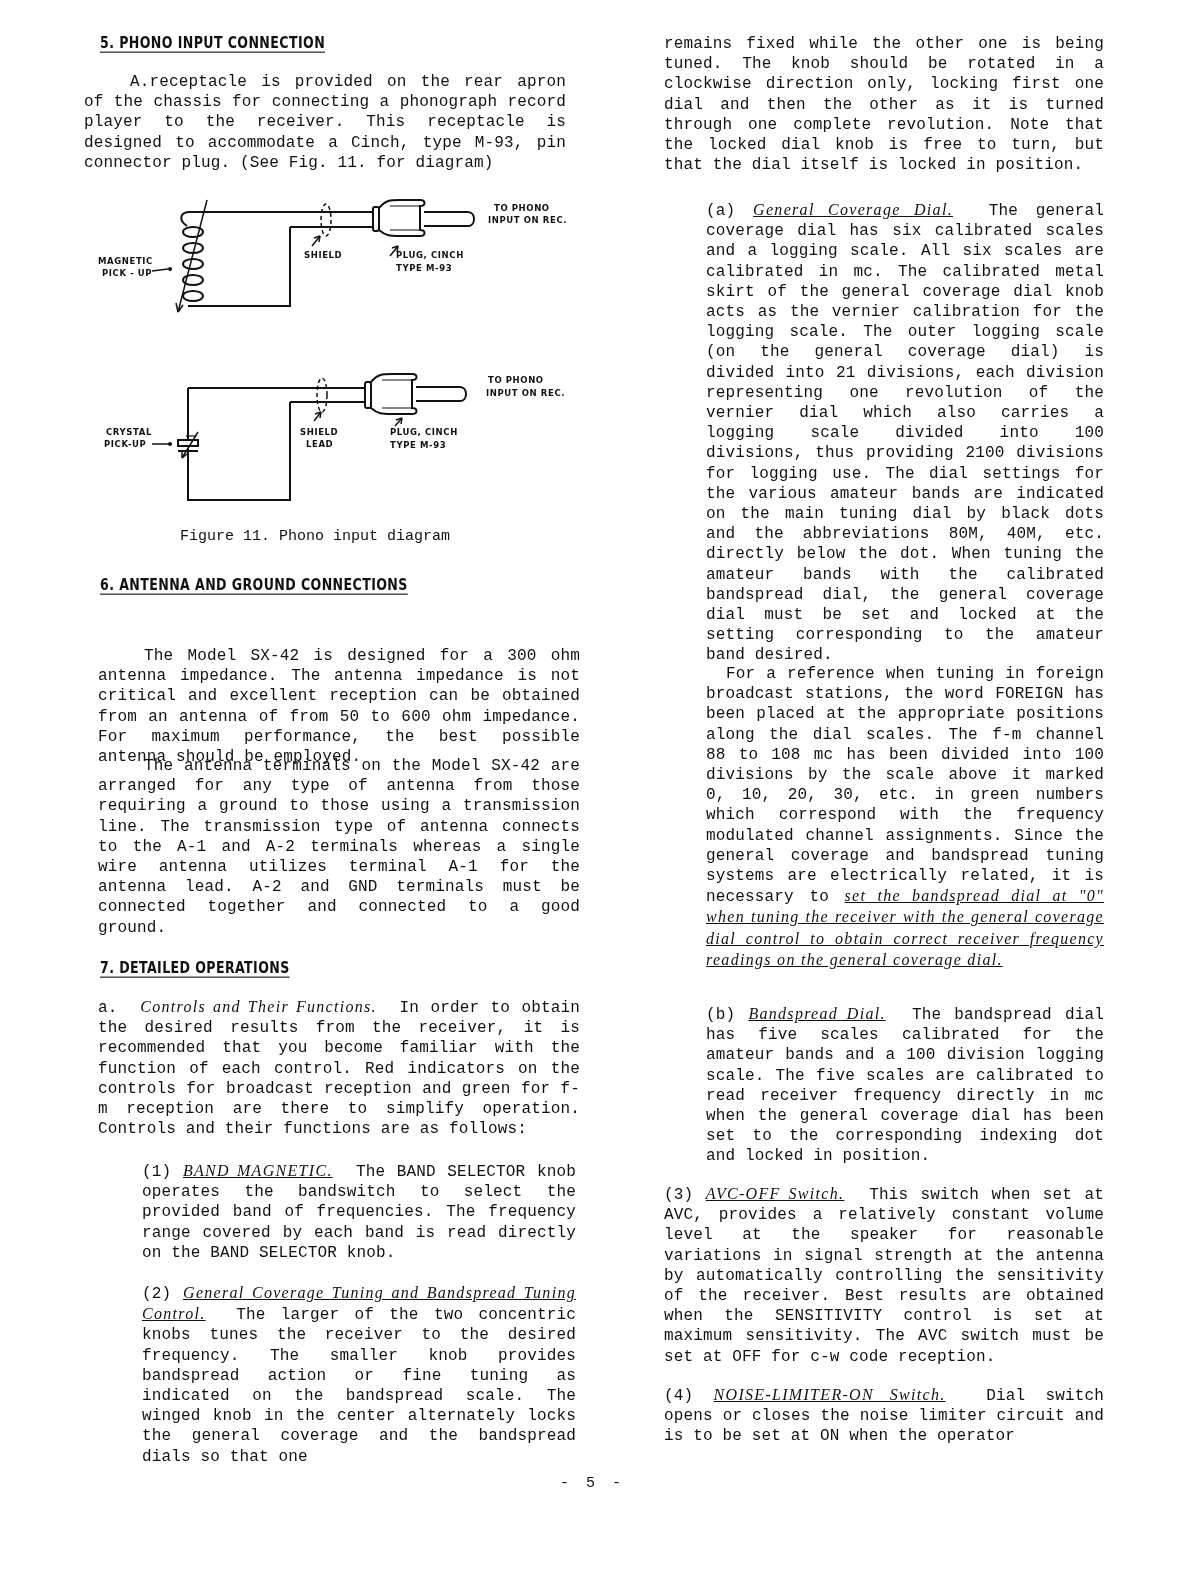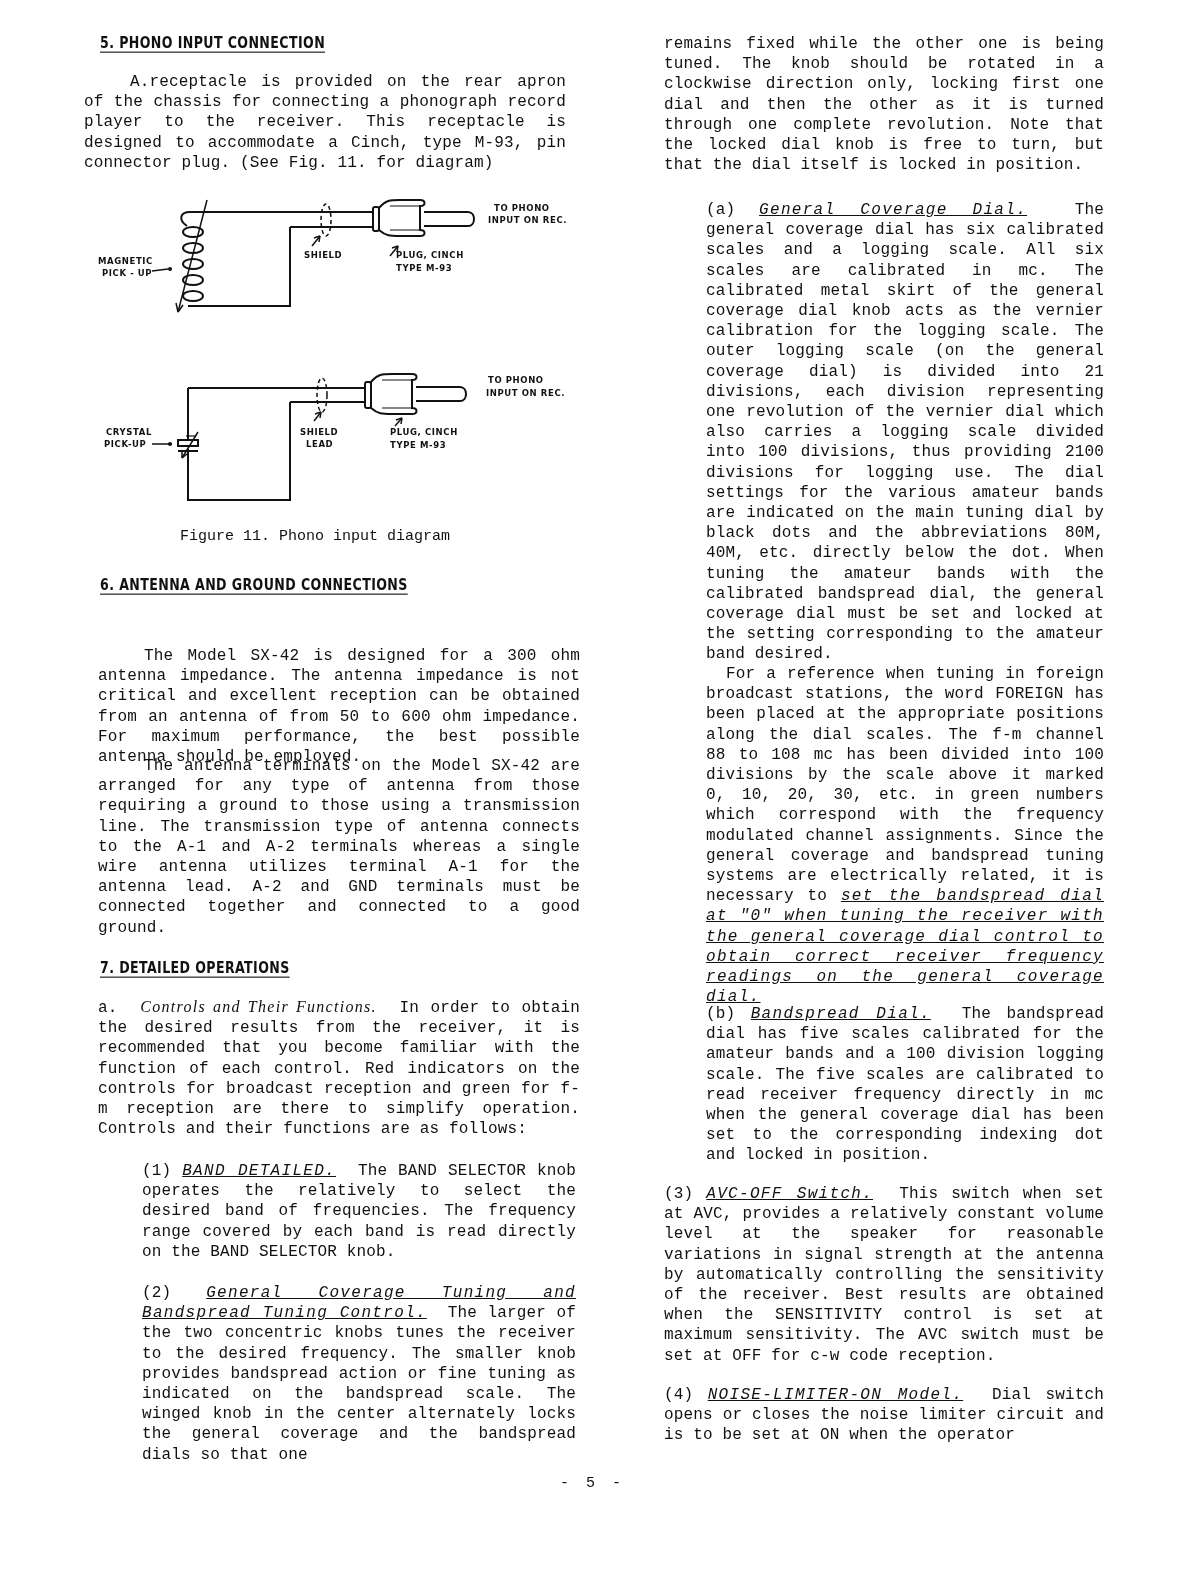--- a/index.html
+++ b/index.html
@@ -1,20 +1,20 @@
 <!DOCTYPE html>
 <html><head>
 <meta charset="utf-8">
 <style>
   html, body { margin: 0; padding: 0; background: #ffffff; }
   body { width: 1200px; height: 1575px; position: relative; overflow: hidden; color: #111; font-family: "Liberation Mono", "DejaVu Sans Mono", monospace; }
   .p { position: absolute; font-size: 16px; line-height: 20.2px; text-align: justify; text-align-last: left; white-space: normal; letter-spacing: 0.15px; margin: 0; }
   .ind { text-indent: 46px; }
   .heading { position: absolute; font-family: "DejaVu Sans Condensed", "DejaVu Sans", sans-serif; font-weight: bold; font-size: 14px; letter-spacing: 0.4px; text-decoration: underline; text-underline-offset: 3px; transform: scaleY(1.1); transform-origin: left top; }
-  .it { font-style: italic; font-family: Liberation Mono, monospace; text-decoration: underline; letter-spacing: 1.3px; }
+  .it { font-style: italic; font-family: Liberation Serif, serif; text-decoration: underline; letter-spacing: 1.3px; }
   .itn { font-style: italic; font-family: "Liberation Serif", serif; letter-spacing: 1.3px; }
   .caption { position: absolute; font-size: 15px; }
   .pagenum { position: absolute; left: 560px; top: 1475px; font-size: 15px; letter-spacing: 4px; }
   svg text { font-family: "DejaVu Sans", sans-serif; font-weight: bold; font-size: 8.5px; letter-spacing: 0.6px; fill: #111; }
 </style>
 </head>
 <body>
 
 <div class="heading" style="left:100px; top:34px;">5.  PHONO INPUT CONNECTION</div>
 
@@ -103,29 +103,29 @@
 <div class="heading" style="left:100px; top:576px;">6.  ANTENNA AND GROUND CONNECTIONS</div>
 
 <p class="p ind" style="left:98px; top:646px; width:482px;">The Model SX-42 is designed for a 300 ohm antenna impedance.  The antenna impedance is not critical and excellent reception can be obtained from an antenna of from 50 to 600 ohm impedance. For maximum performance, the best possible antenna should be employed.</p>
 
 <p class="p ind" style="left:98px; top:756px; width:482px;">The antenna terminals on the Model SX-42 are arranged for any type of antenna from those requiring a ground to those using a transmission line.  The transmission type of antenna connects to the A-1 and A-2 terminals whereas a single wire antenna utilizes terminal A-1 for the antenna lead.  A-2 and GND terminals must be connected together and connected to a good ground.</p>
 
 <div class="heading" style="left:100px; top:959px;">7.  DETAILED OPERATIONS</div>
 
 <p class="p" style="left:98px; top:997px; width:482px;"><span>a.</span>&nbsp; <span class="itn">Controls and Their Functions.</span>&nbsp; <span>In order to obtain the desired results from the receiver, it is recommended that you become familiar with the function of each control.  Red indicators on the controls for broadcast reception and green for f-m reception are there to simplify operation. Controls and their functions are as follows:</span></p>
 
-<p class="p" style="left:142px; top:1161px; width:434px;"><span>(1)</span> <span class="it">BAND DETAILED.</span>&nbsp; <span>The BAND SELECTOR knob operates the relatively to select the desired band of frequencies.  The frequency range covered by each band is read directly on the BAND SELECTOR knob.</span></p>
+<p class="p" style="left:142px; top:1161px; width:434px;"><span>(1)</span> <span class="it">BAND MAGNETIC.</span>&nbsp; <span>The BAND SELECTOR knob operates the bandswitch to select the provided band of frequencies.  The frequency range covered by each band is read directly on the BAND SELECTOR knob.</span></p>
 
 <p class="p" style="left:142px; top:1283px; width:434px;"><span>(2)</span> <span class="it">General Coverage Tuning and Bandspread Tuning Control.</span>&nbsp; <span>The larger of the two concentric knobs tunes the receiver to the desired frequency. The smaller knob provides bandspread action or fine tuning as indicated on the bandspread scale.  The winged knob in the center alternately locks the general coverage and the bandspread dials so that one</span></p>
 
 <p class="p" style="left:664px; top:34px; width:440px;">remains fixed while the other one is being tuned.  The knob should be rotated in a clockwise direction only, locking first one dial and then the other as it is turned through one complete revolution.  Note that the locked dial knob is free to turn, but that the dial itself is locked in position.</p>
 
 <p class="p" style="left:706px; top:200px; width:398px;"><span>(a)</span> <span class="it">General Coverage Dial.</span>&nbsp; <span>The general coverage dial has six calibrated scales and a logging scale.  All six scales are calibrated in mc.  The calibrated metal skirt of the general coverage dial knob acts as the vernier calibration for the logging scale.  The outer logging scale (on the general coverage dial) is divided into 21 divisions, each division representing one revolution of the vernier dial which also carries a logging scale divided into 100 divisions, thus providing 2100 divisions for logging use.  The dial settings for the various amateur bands are indicated on the main tuning dial by black dots and the abbreviations 80M, 40M, etc. directly below the dot. When tuning the amateur bands with the calibrated bandspread dial, the general coverage dial must be set and locked at the setting corresponding to the amateur band desired.</span></p>
 
 <p class="p" style="left:706px; top:664px; width:398px; text-indent:20px;"><span>For a reference when tuning in foreign broadcast stations, the word FOREIGN has been placed at the appropriate positions along the dial scales.  The f-m channel 88 to 108 mc has been divided into 100 divisions by the scale above it marked 0, 10, 20, 30, etc. in green numbers which correspond with the frequency modulated channel assignments.  Since the general coverage and bandspread tuning systems are electrically related, it is necessary to</span> <span class="it">set the bandspread dial at "0" when tuning the receiver with the general coverage dial control to obtain correct receiver frequency readings on the general coverage dial.</span></p>
 
 <p class="p" style="left:706px; top:1004px; width:398px;"><span>(b)</span> <span class="it">Bandspread Dial.</span>&nbsp; <span>The bandspread dial has five scales calibrated for the amateur bands and a 100 division logging scale.  The five scales are calibrated to read receiver frequency directly in mc when the general coverage dial has been set to the corresponding indexing dot and locked in position.</span></p>
 
 <p class="p" style="left:664px; top:1184px; width:440px;"><span>(3)</span> <span class="it">AVC-OFF Switch.</span>&nbsp; <span>This switch when set at AVC, provides a relatively constant volume level at the speaker for reasonable variations in signal strength at the antenna by automatically controlling the sensitivity of the receiver.  Best results are obtained when the SENSITIVITY control is set at maximum sensitivity.  The AVC switch must be set at OFF for c-w code reception.</span></p>
 
-<p class="p" style="left:664px; top:1385px; width:440px;"><span>(4)</span> <span class="it">NOISE-LIMITER-ON Model.</span>&nbsp; <span>Dial switch opens or closes the noise limiter circuit and is to be set at ON when the operator</span></p>
+<p class="p" style="left:664px; top:1385px; width:440px;"><span>(4)</span> <span class="it">NOISE-LIMITER-ON Switch.</span>&nbsp; <span>Dial switch opens or closes the noise limiter circuit and is to be set at ON when the operator</span></p>
 
 <div class="pagenum">- 5 -</div>
 
 </body></html>

